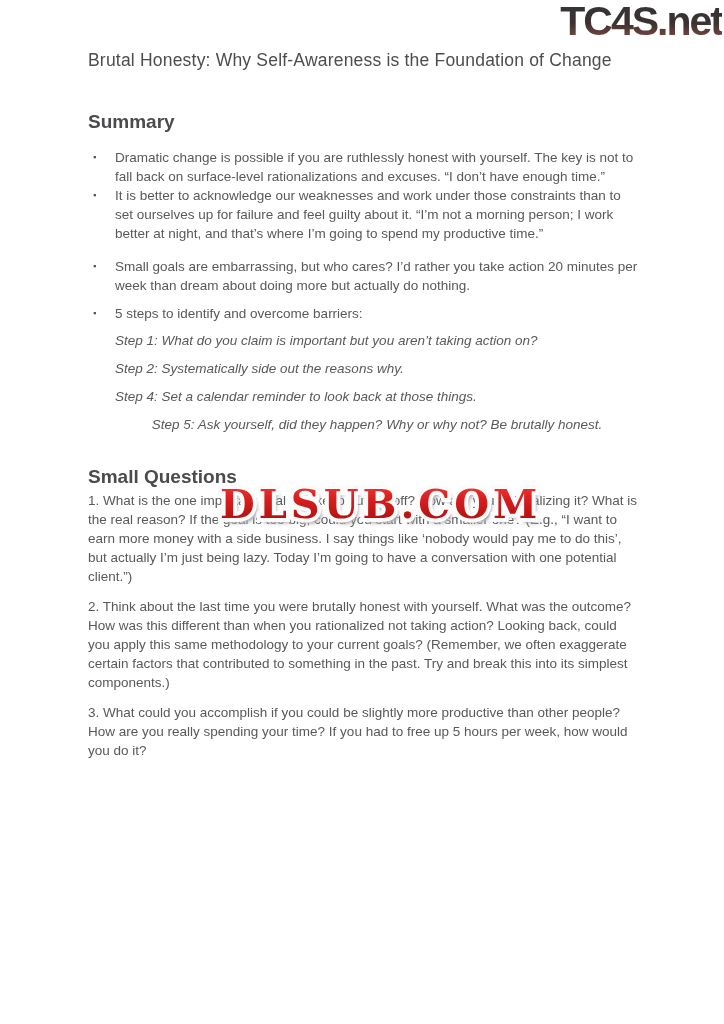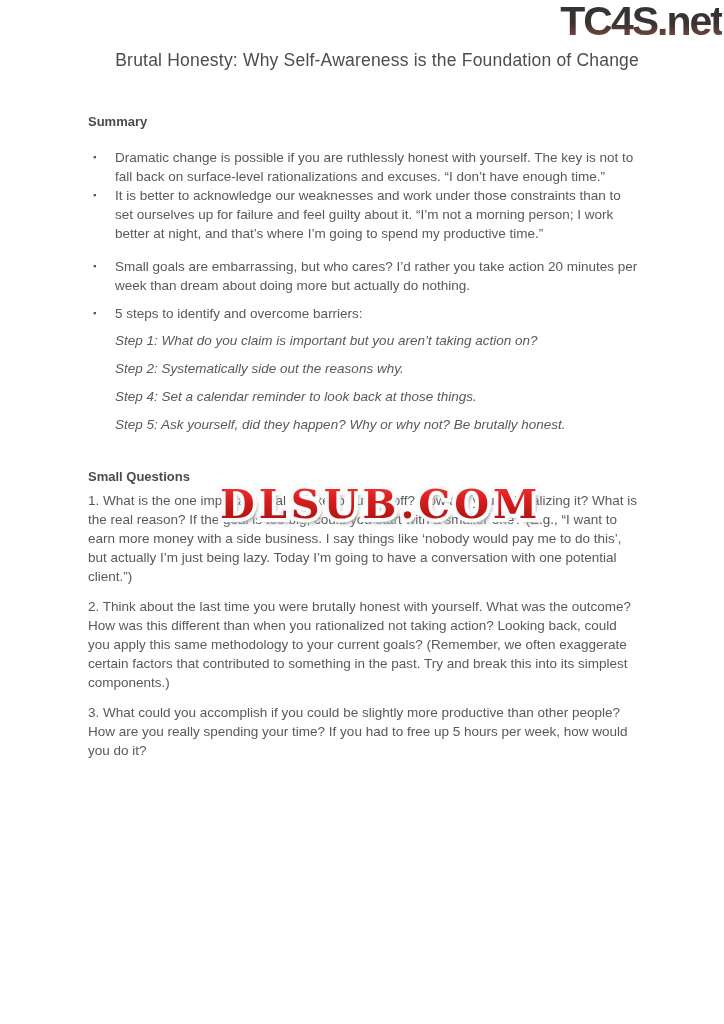--- a/index.html
+++ b/index.html
@@ -40,25 +40,24 @@
     font-size: 13.5px;
     line-height: 19px;
   }
   .doc-title {
     margin: 0;
     font-size: 17.5px;
     font-weight: normal;
     color: #4c4d4f;
     letter-spacing: 0.2px;
     line-height: 20px;
-    text-align: right;
   }
   .section-heading {
     margin: 0;
-    font-size: 13px;
+    font-size: 19px;
     font-weight: bold;
     color: #4a4b4d;
     line-height: 19px;
   }
   .summary-heading { margin-top: 42px; }
 
   ul.bullets {
     list-style: none;
     margin: 17px 0 0 0;
     padding: 0;
@@ -72,21 +71,21 @@
     font-size: 9px;
     line-height: 19px;
     color: #4a4b4d;
   }
   ul.bullets li .bullet-text { flex: 1; }
   ul.bullets li.spaced-lg { margin-top: 14px; }
   ul.bullets li.spaced-md { margin-top: 9px; }
 
   .steps { margin: 8px 0 0 27px; }
   .steps p { margin: 0 0 9px 0; font-style: italic; }
-  .steps p:last-child { margin-bottom: 0; }
+  .steps p:last-child { margin-bottom: 0; text-align: center; }
 
   .study { margin-top: 33px; }
   .study .section-heading { margin-bottom: 5px; }
   .study p { margin: 0 0 11px 0; }
   .study p:last-child { margin-bottom: 0; }
 
   
   .watermark {
     position: absolute;
     left: 220px;

